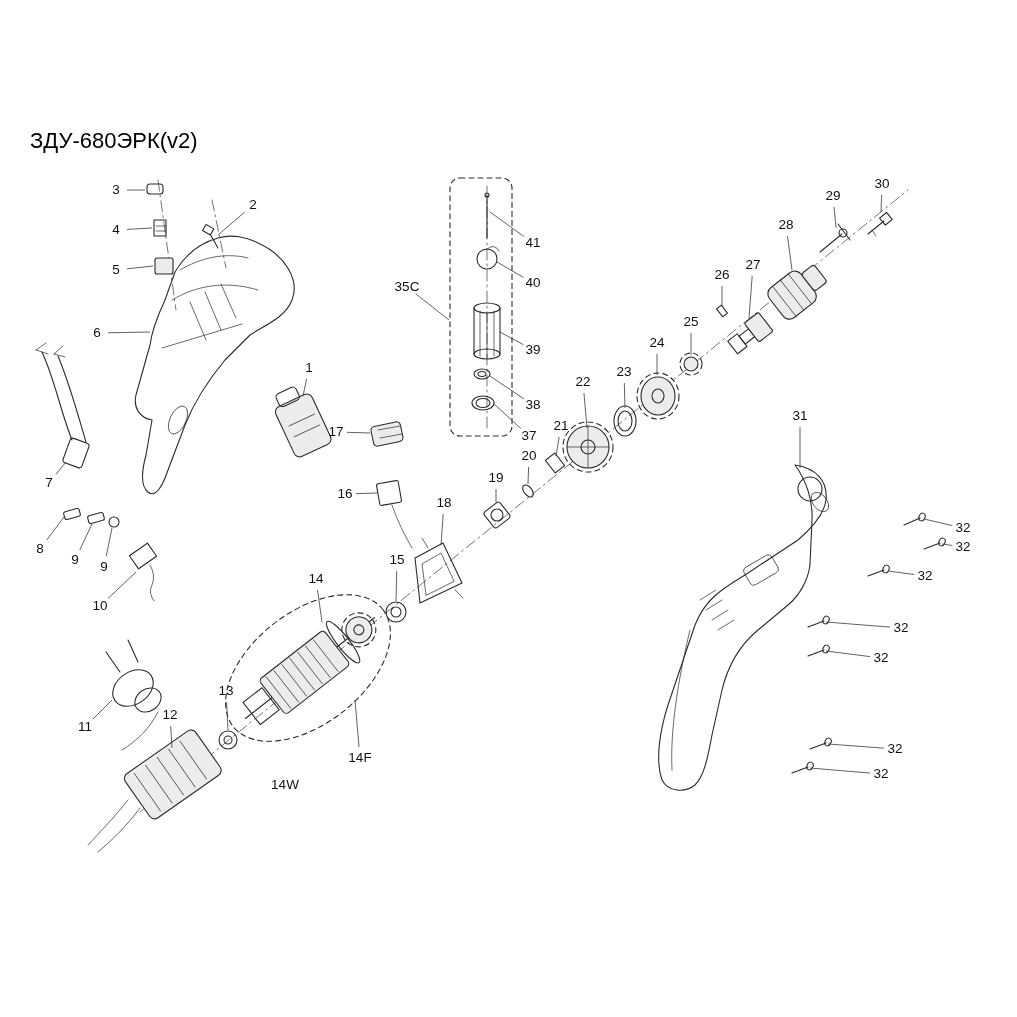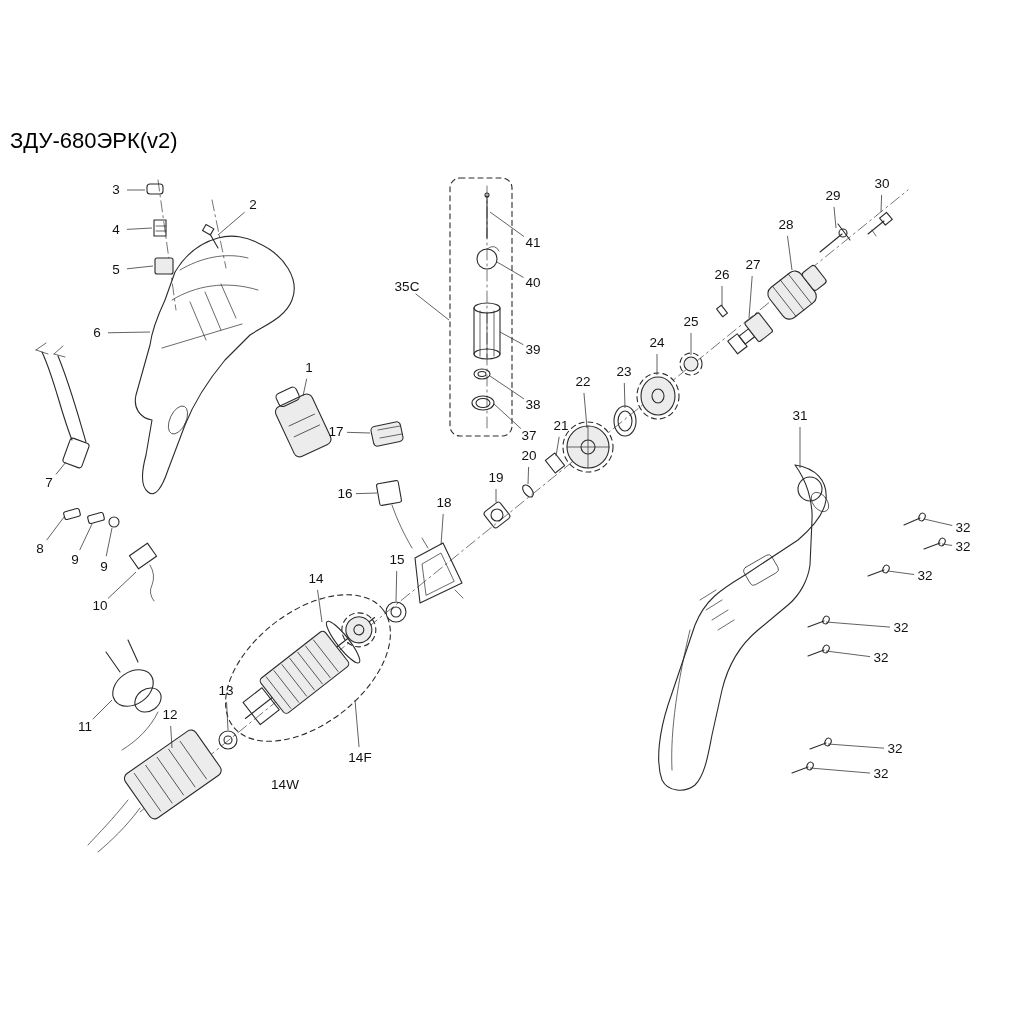--- a/index.html
+++ b/index.html
@@ -1,18 +1,18 @@
 <!DOCTYPE html>
 <html><head>
 <meta charset="utf-8">
 <style>
   html,body{margin:0;padding:0;background:#ffffff;}
   .stage{position:relative;width:1017px;height:1017px;background:#fff;overflow:hidden;
          font-family:"Liberation Sans",sans-serif;}
-  .title{position:absolute;left:10px;top:128px;font-size:22px;color:#000;}
+  .title{position:absolute;left:30px;top:128px;font-size:22px;color:#000;}
   svg{position:absolute;left:0;top:0;}
   .art *{fill:none;stroke:#2b2b2b;stroke-width:1.1;stroke-linecap:round;stroke-linejoin:round;}
   .art .fillg{fill:#ececec;}
   .art .dashed{stroke-dasharray:5 4;}
   .art .axisline{stroke:#666;stroke-width:0.9;stroke-dasharray:11 4 2 4;}
   .art .thin{stroke-width:0.7;}
   [data-name="part-label"]{font-family:"Liberation Sans",sans-serif;font-size:13.5px;
     fill:#111;text-anchor:middle;}
   [data-name="leader-line"]{stroke:#3a3a3a;stroke-width:0.8;}
 </style>

